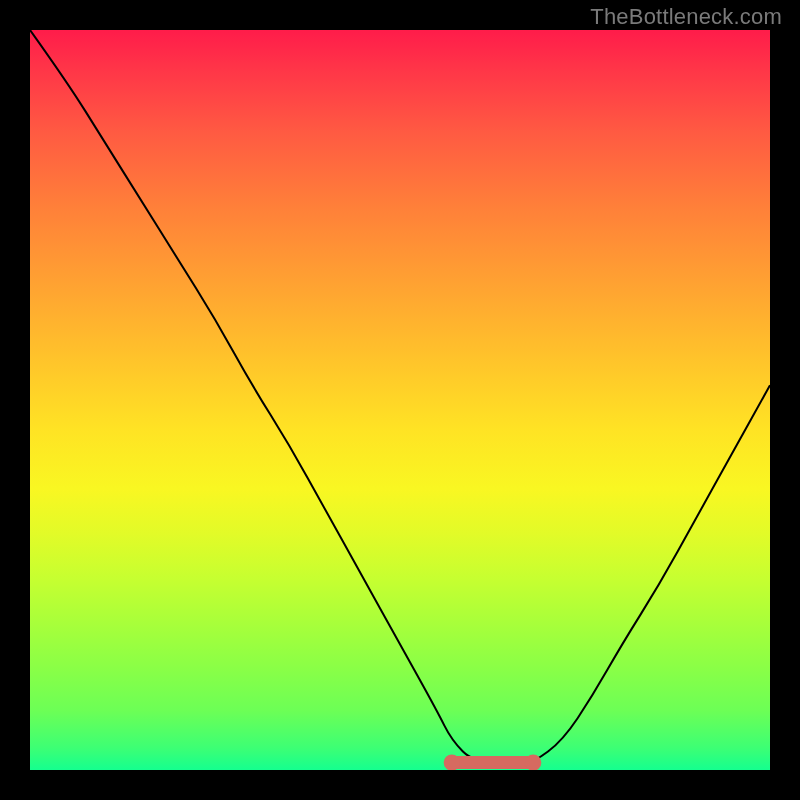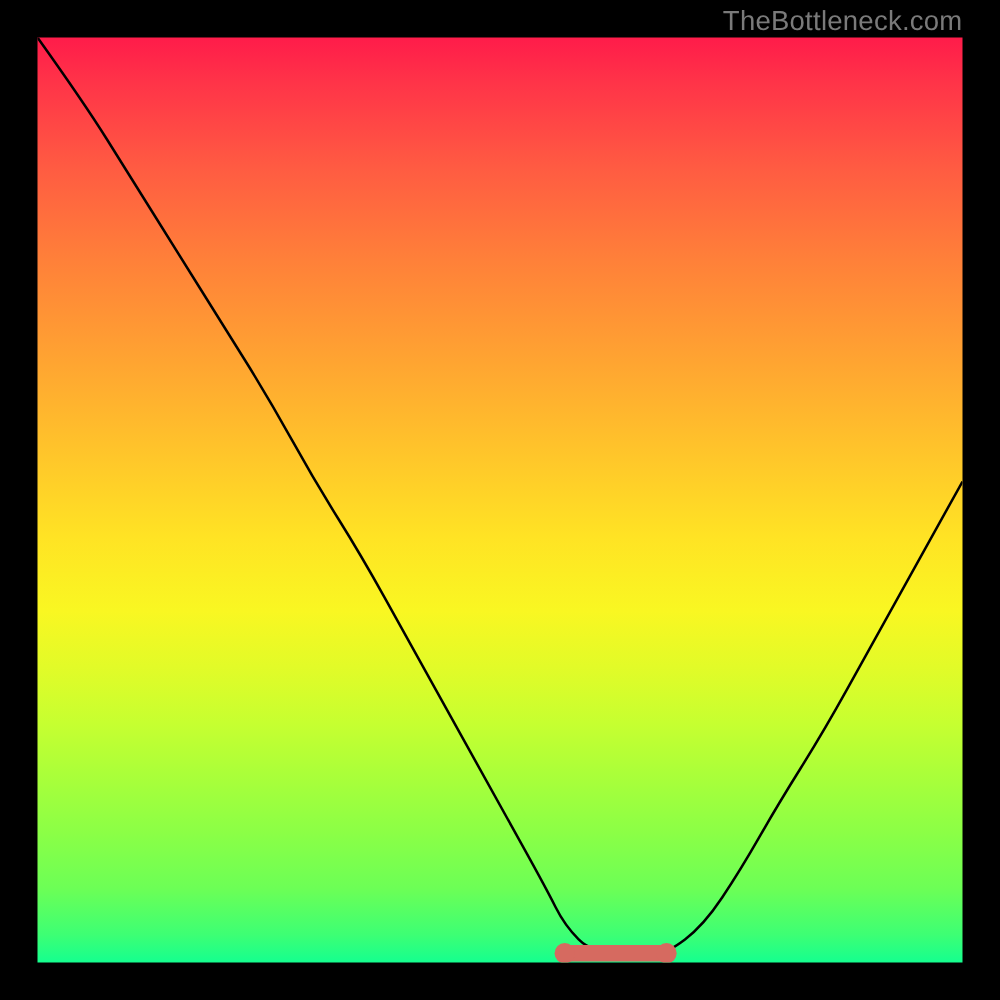--- a/index.html
+++ b/index.html
@@ -38,21 +38,21 @@
       #15ff8f 100%
     );
   }
   .curve-svg {
     position: absolute;
     left: 0; top: 0; width: 100%; height: 100%;
   }
   .attribution {
     position: absolute;
     top: 4px;
-    right: 30px;
+    right: 18px;
     font-family: Arial, Helvetica, sans-serif;
     font-size: 22px;
     font-weight: 500;
     color: #7a7a7a;
     letter-spacing: 0.2px;
   }
 </style>
 </head>
 <body>
 

